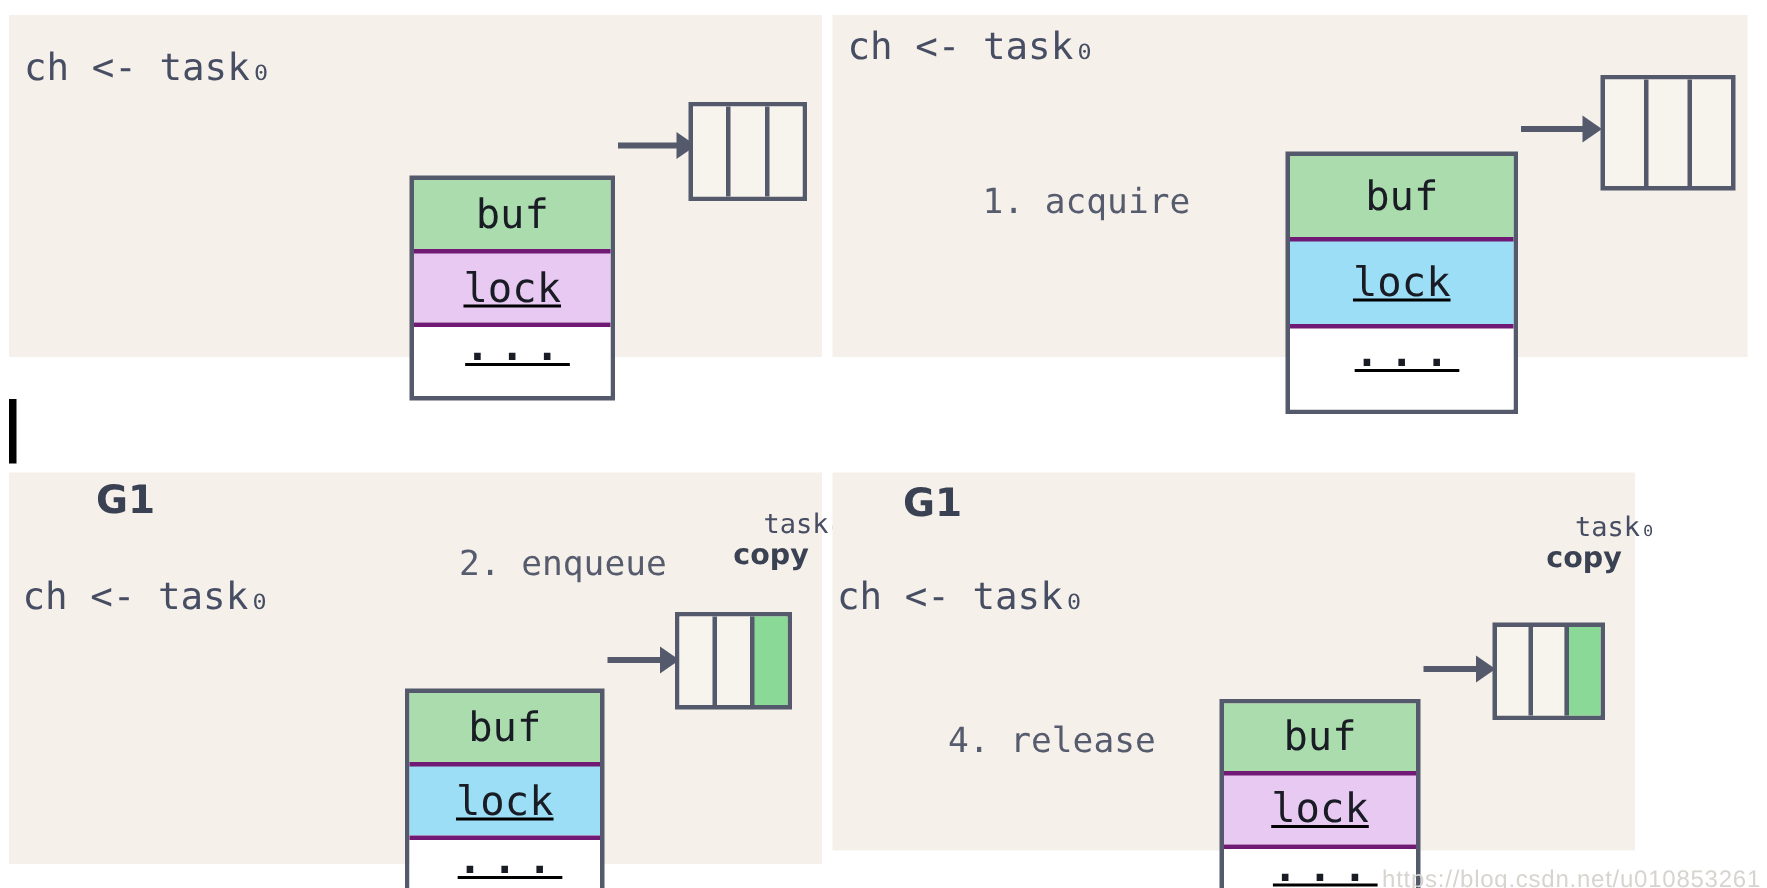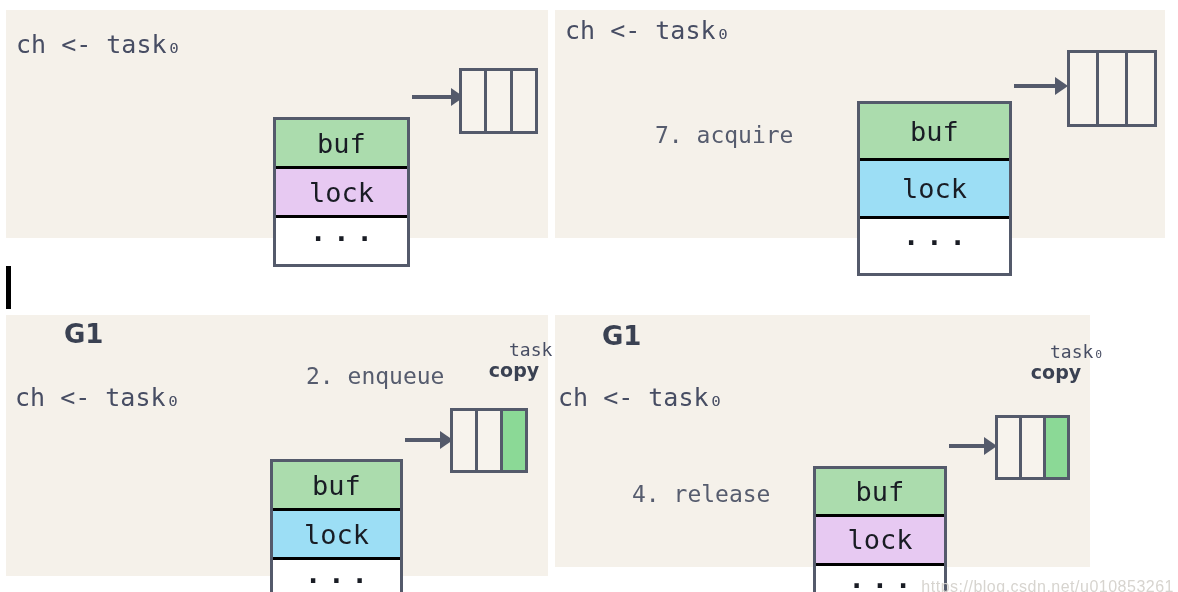--- a/index.html
+++ b/index.html
@@ -7,21 +7,21 @@
   .panel{position:absolute;}
   .panel > div{position:absolute;}
   .code{font:25px "DejaVu Sans Mono",monospace;white-space:pre;text-align:center;}
   .step{font:23px "DejaVu Sans Mono",monospace;white-space:pre;}
   .g1{font:bold 26px "DejaVu Sans",sans-serif;}
   .copy{text-align:center;}
   .copy-l1{font:18px "DejaVu Sans Mono",monospace;line-height:1.05;margin-left:27px;}
   .copy-l2{font:bold 19px "DejaVu Sans",sans-serif;line-height:1.15;}
   .struct{display:flex;flex-direction:column;border:3px solid #545a6b;box-sizing:border-box;margin-top:44px;}
   .srow{flex:1;display:flex;align-items:center;justify-content:center;}
-  .srow + .srow{border-top:3px solid #000000;}
+  .srow + .srow{border-top:3px solid #701a75;text-decoration:underline;}
   .srow-label{font:27px "DejaVu Sans Mono",monospace;color:#191c24;}
   .dots{font-weight:bold;letter-spacing:7px;margin-left:7px;transform:translateY(-10px);}
   .arrow{height:4px;background:#545a6b;}
   .arrow::after{content:"";position:absolute;right:-12px;top:-7px;width:0;height:0;
     border-left:13px solid #545a6b;border-top:9px solid transparent;border-bottom:9px solid transparent;}
   .buffer{display:flex;border:3px solid #545a6b;box-sizing:border-box;}
   .bcell{flex:1;}
   .bcell + .bcell{border-left:3px solid #545a6b;}
   .cursor{position:absolute;left:6px;top:266px;width:5px;height:43px;}
   .watermark{position:absolute;right:4px;top:578px;font:16px "Liberation Sans",sans-serif;letter-spacing:.5px;}
@@ -47,21 +47,21 @@
     <div class="arrow" style="left:406px;top:85px;width:40px"></div>
     <div class="buffer" style="left:453px;top:58px;width:79px;height:66px">
       <div class="bcell" style="background-color: rgb(247, 243, 237);"></div>
       <div class="bcell" style="background-color: rgb(247, 243, 237);"></div>
       <div class="bcell" style="background-color: rgb(247, 243, 237);"></div>
     </div>
   </div>
 
   <div class="panel" style="left: 555px; top: 10px; width: 610px; height: 228px; background-color: rgb(245, 241, 234);">
     <div class="code" style="left: 10px; top: 6px; color: rgb(71, 77, 99);">ch &lt;- task₀</div>
-    <div class="step" style="left: 100px; top: 112px; color: rgb(86, 92, 110);">7. acquire</div>
+    <div class="step" style="left: 100px; top: 112px; color: rgb(86, 92, 110);">1. acquire</div>
     <div class="struct" style="left:302px;top:47px;width:155px;height:175px">
       <div class="srow" style="background-color: rgb(171, 220, 173);">
         <span class="srow-label">buf</span>
       </div>
       <div class="srow" style="background-color: rgb(156, 222, 245);">
         <span class="srow-label">lock</span>
       </div>
       <div class="srow" style="background-color: rgb(255, 255, 255);">
         <span class="srow-label dots">...</span>
       </div>

